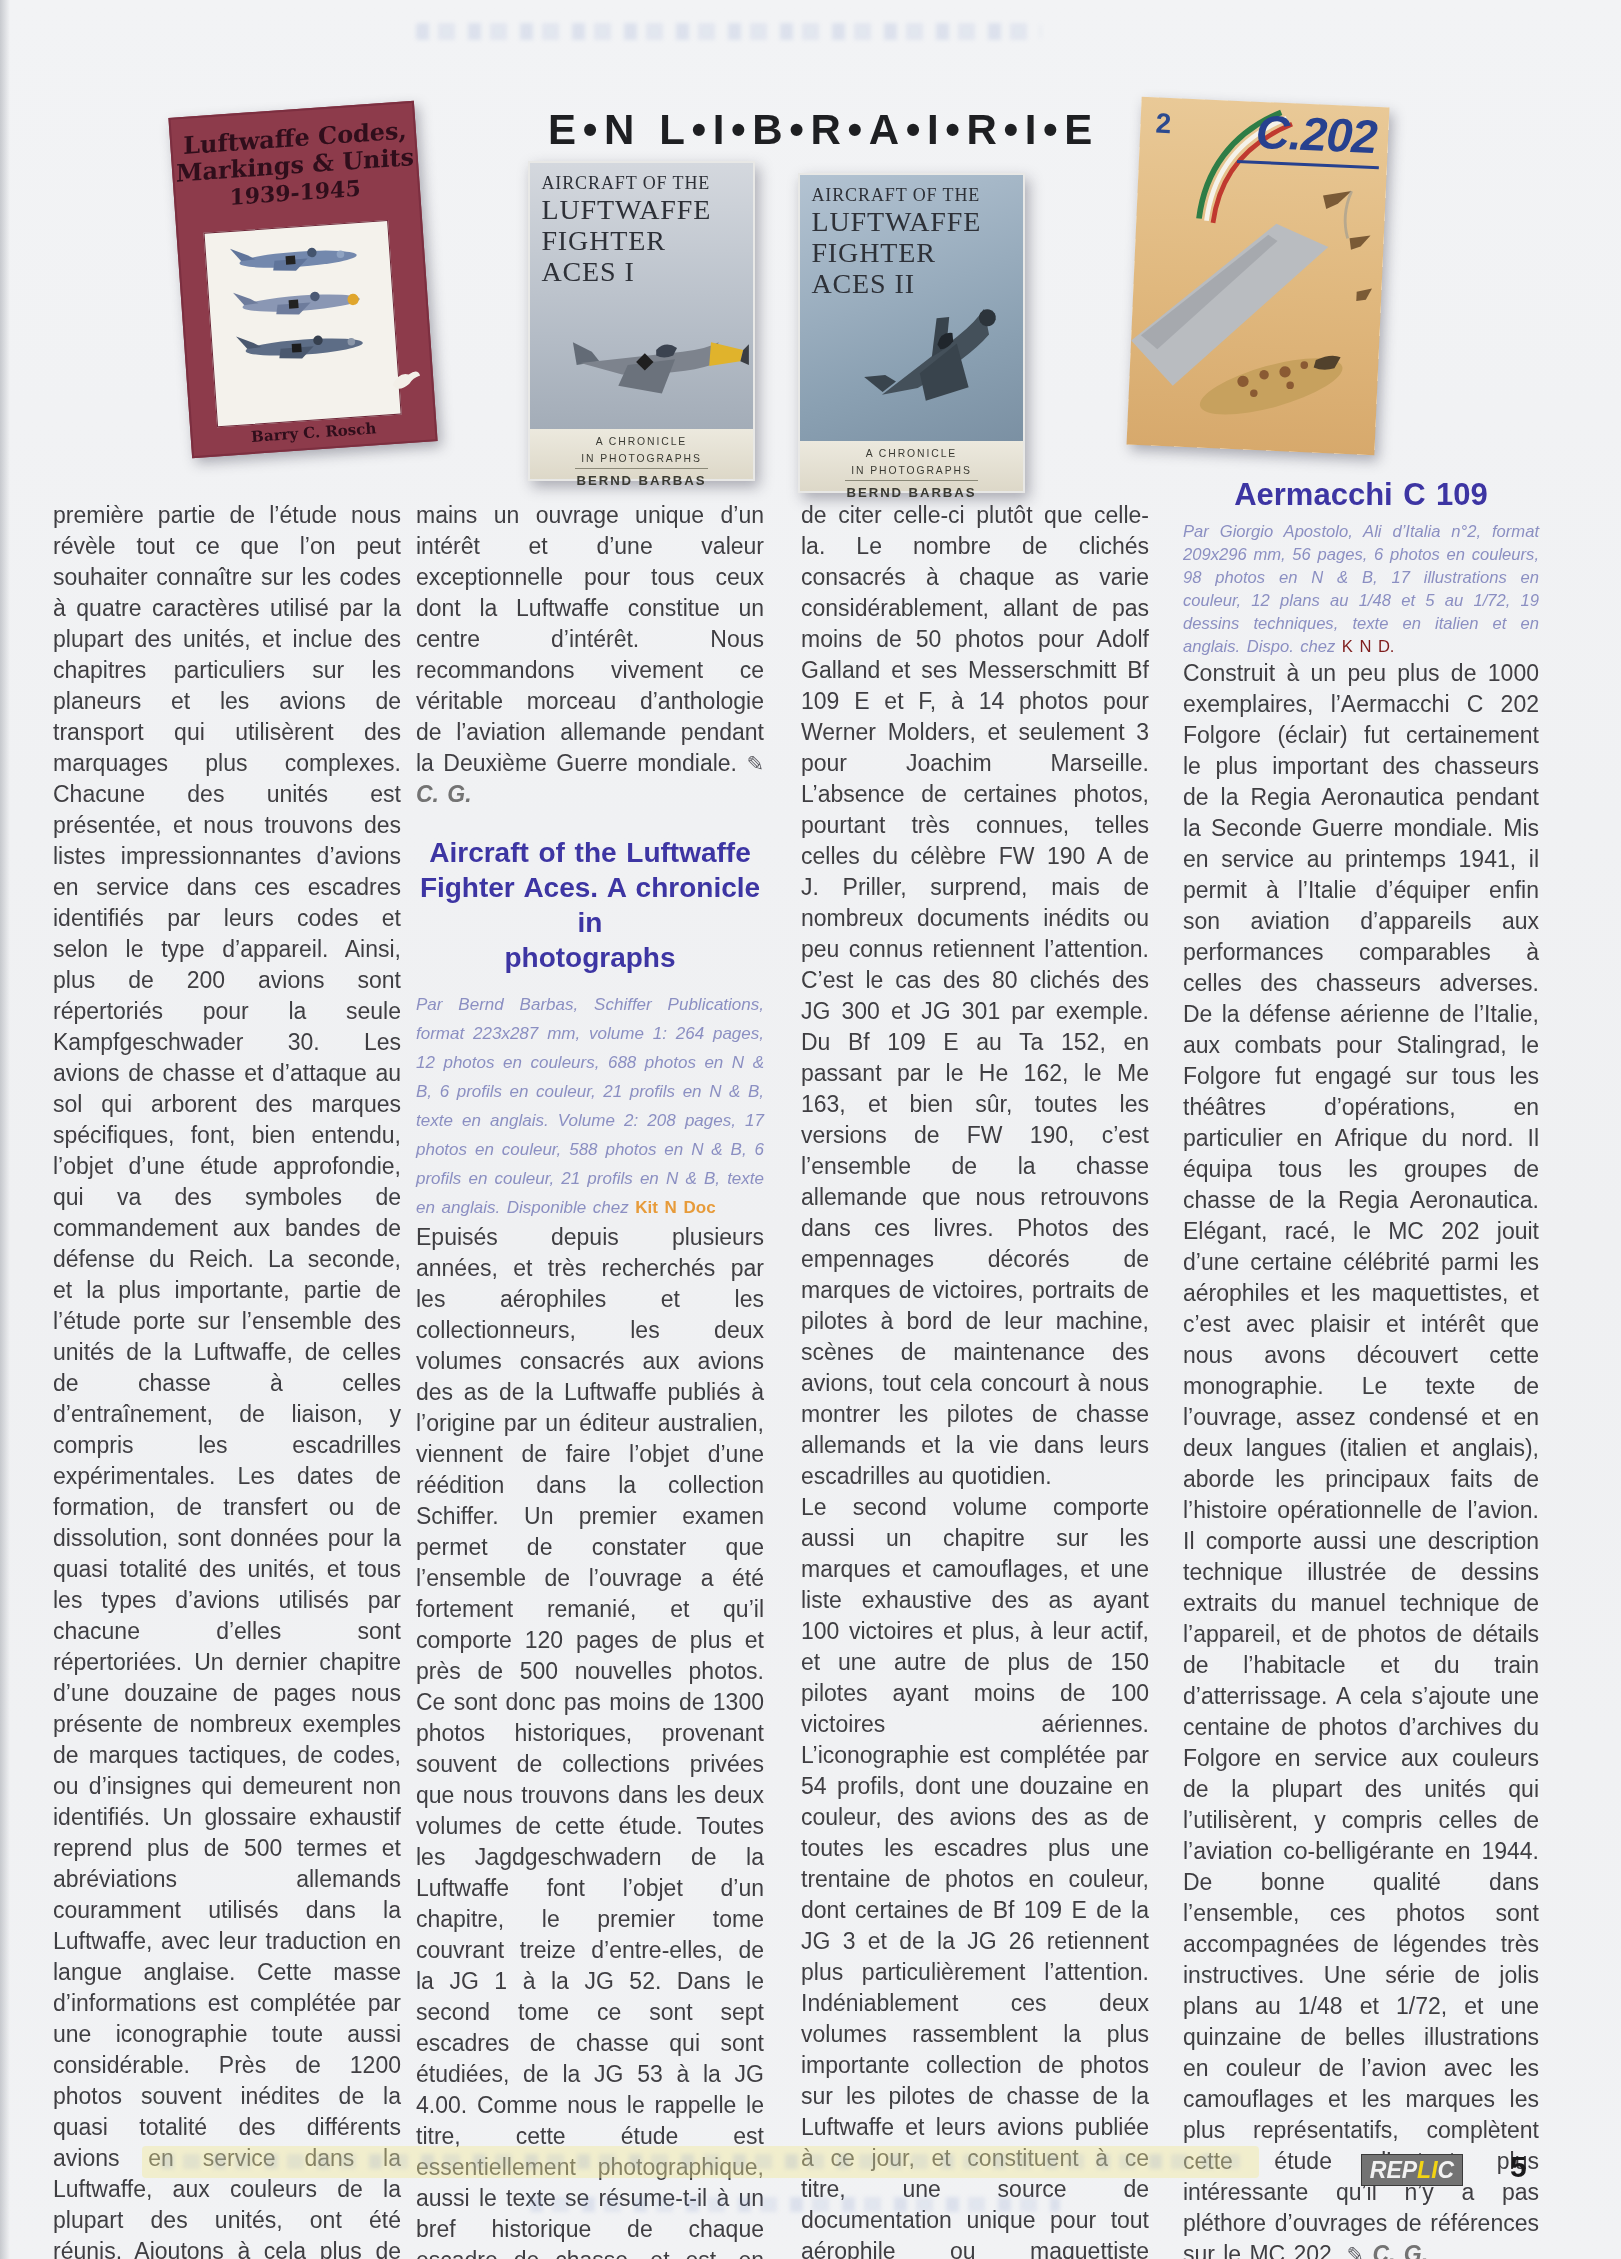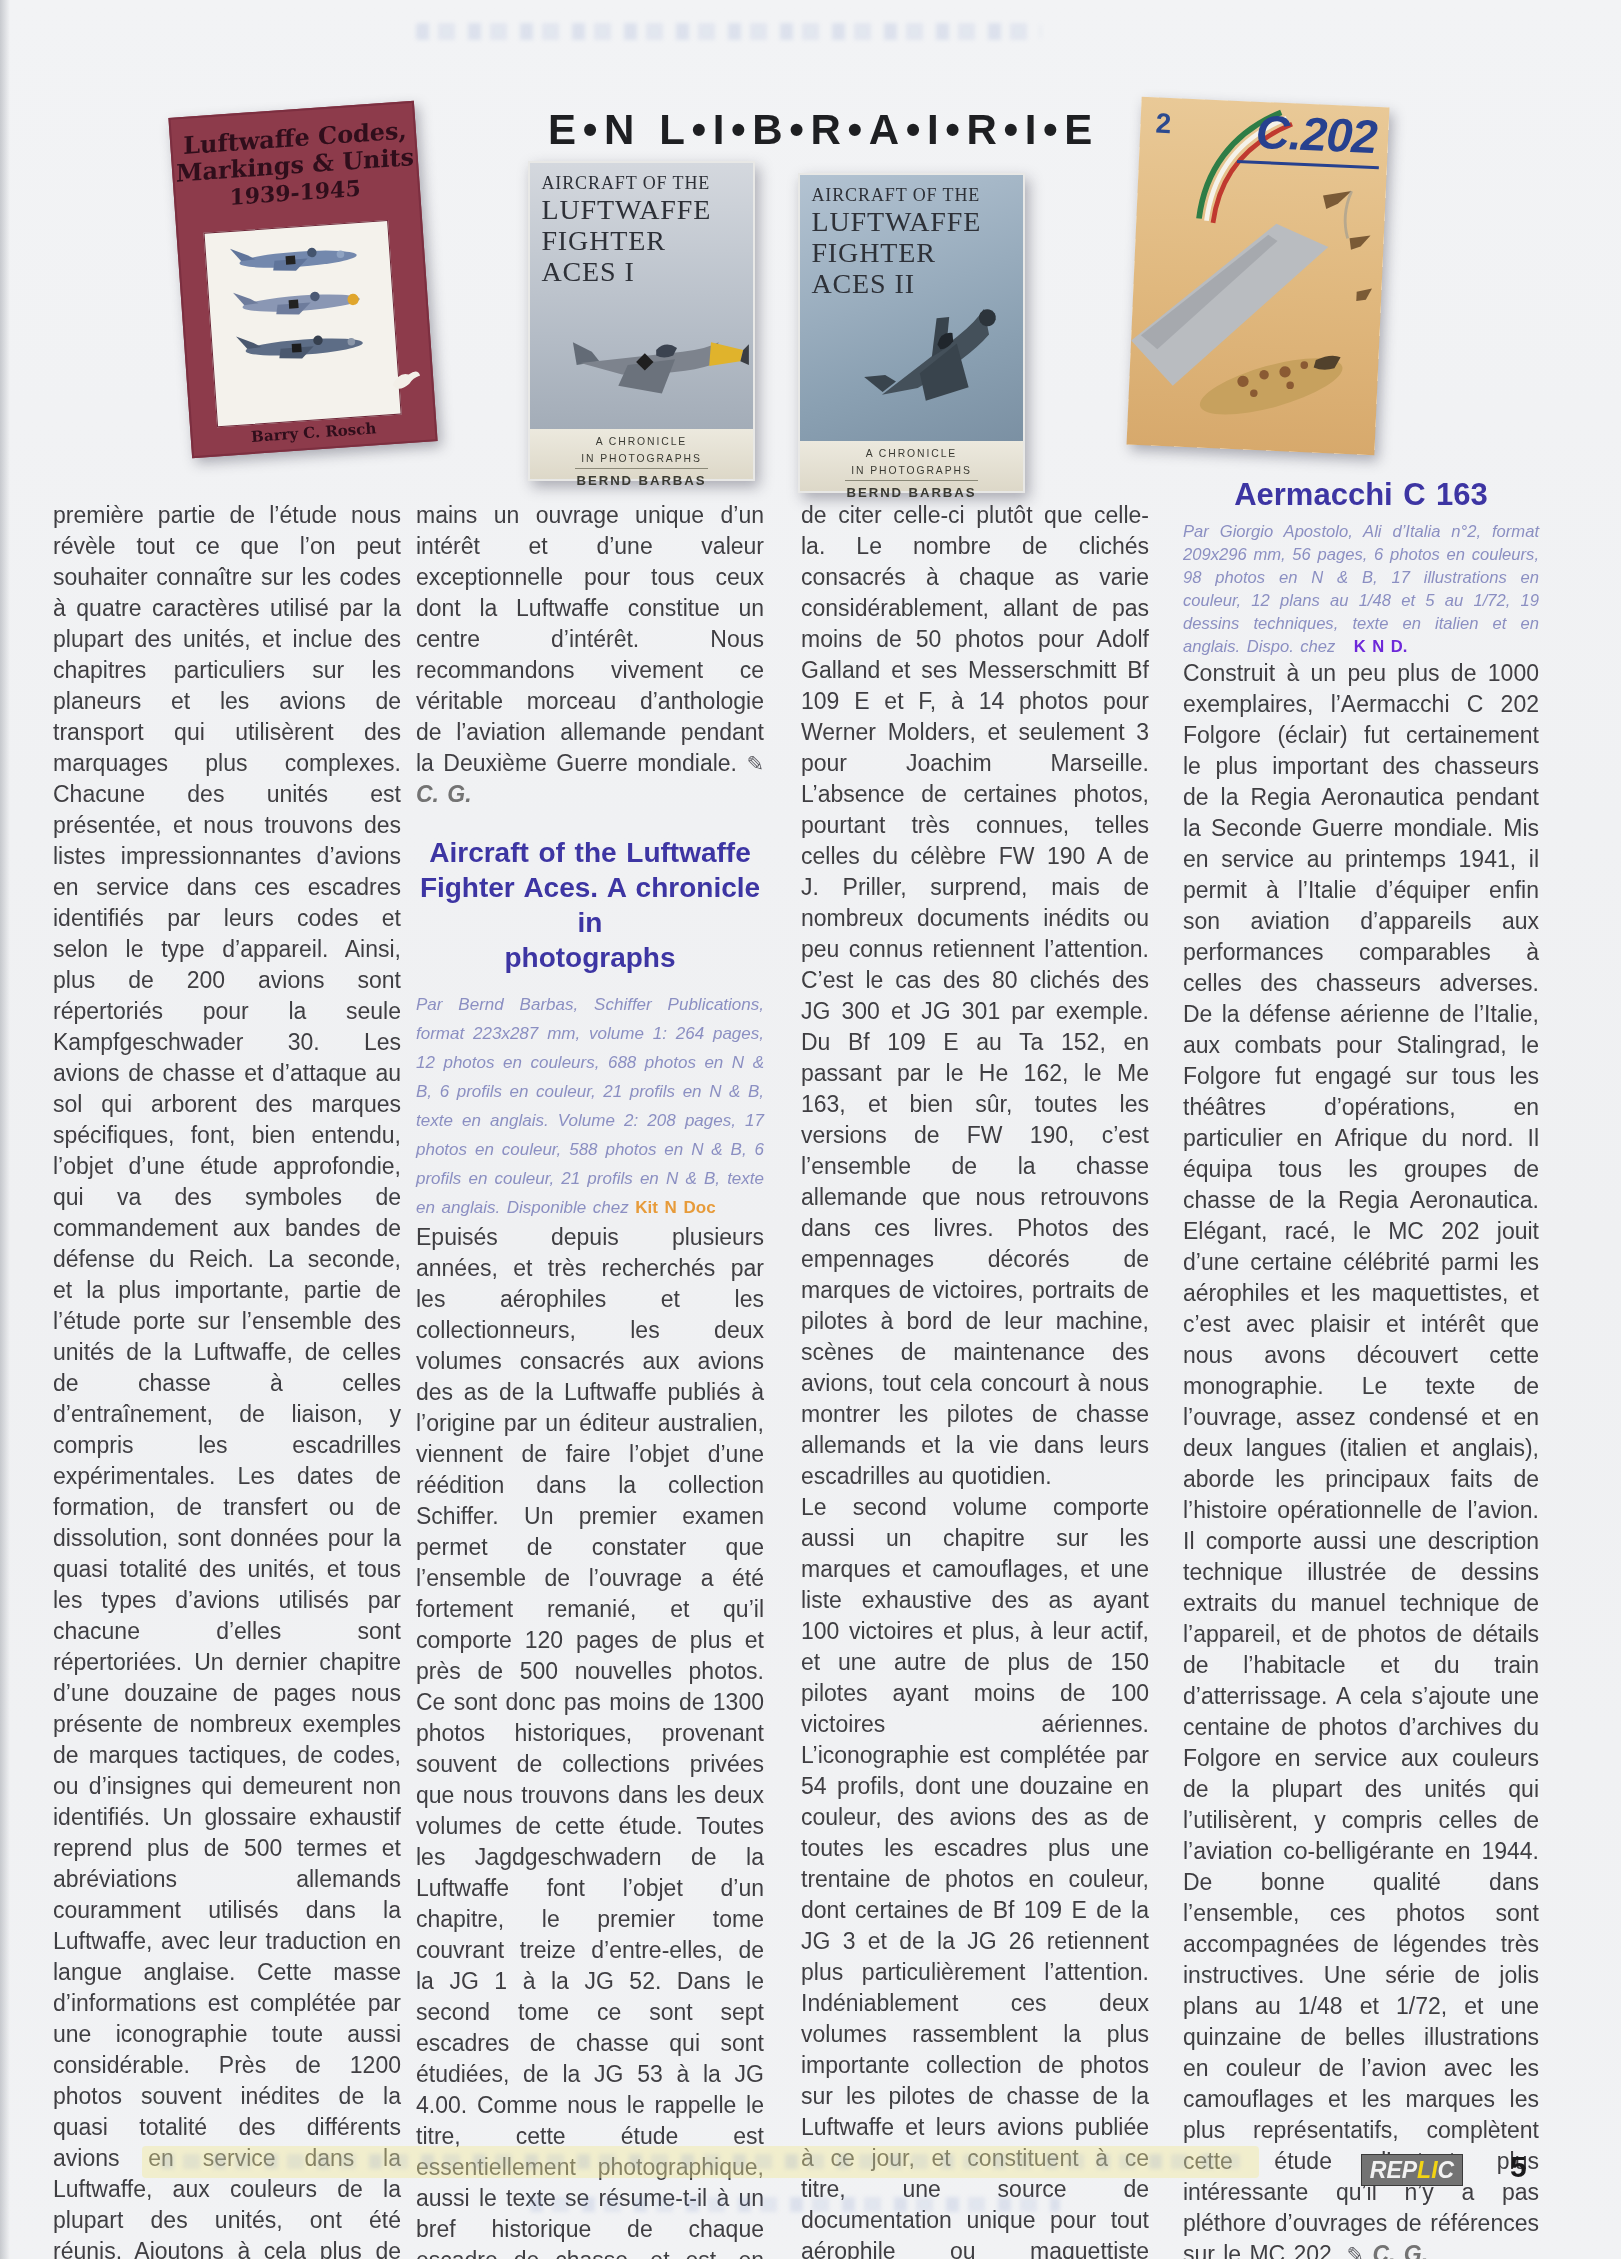--- a/index.html
+++ b/index.html
@@ -64,21 +64,21 @@
   .col .sig{font-weight:bold;color:#737373;font-style:italic;}
   .col .pen{color:#5a5a60;font-size:21px;}
   .sig-line{text-align:right;margin-top:1.9px;}
   h3.review-title{margin:24.6px 0 15px 0;text-align:center;color:#3d35a3;
     font-size:28px;line-height:35px;font-weight:bold;}
   h3.review-title-c202{margin:0 0 9.5px 0;text-align:center;color:#3d35a3;
     font-size:31px;font-weight:bold;}
   .pubinfo{font-style:italic;color:#8b8fc2;font-size:17px;line-height:29px;
     text-align:justify;margin-bottom:11.4px;}
   .pubinfo .dealer-orange{font-style:normal;font-weight:bold;color:#e79b3a;}
-  .pubinfo .dealer-blue{font-style:normal;font-weight:bold;color:#6d28d9;margin-left:12px;}
+  .pubinfo .dealer-blue{font-style:normal;font-weight:normal;color:#7f1d1d;}
   .pubinfo-c202{line-height:23px;font-size:16.6px;margin-bottom:9.5px;}
   .col1{left:53px;top:500px;}
   .col2{left:416px;top:500px;}
   .col3{left:801px;top:500px;}
   .col4{left:1183px;top:479px;width:356px;}
   
   .replic-logo{position:absolute;left:1361px;top:2154px;width:100px;height:30px;
     background:#737373;border:1.9px solid #3a3a3a;display:flex;align-items:center;
     justify-content:center;font-weight:bold;font-style:italic;font-size:23px;
     letter-spacing:0;line-height:1;}
@@ -231,21 +231,21 @@
 
 <div class="col col3">
   <p>de citer celle-ci plutôt que celle-la. Le nombre de clichés consacrés à chaque as varie considérablement, allant de pas moins de 50 photos pour Adolf Galland et ses Messerschmitt Bf 109 E et F, à 14 photos pour Werner Molders, et seulement 3 pour Joachim Marseille. L’absence de certaines photos, pourtant très connues, telles celles du célèbre FW 190 A de J. Priller, surprend, mais de nombreux documents inédits ou peu connus retiennent l’attention. C’est le cas des 80 clichés des JG 300 et JG 301 par exemple. Du Bf 109 E au Ta 152, en passant par le He 162, le Me 163, et bien sûr, toutes les versions de FW 190, c’est l’ensemble de la chasse allemande que nous retrouvons dans ces livres. Photos des empennages décorés de marques de victoires, portraits de pilotes à bord de leur machine, scènes de maintenance des avions, tout cela concourt à nous montrer les pilotes de chasse allemands et la vie dans leurs escadrilles au quotidien.</p>
   <p>Le second volume comporte aussi un chapitre sur les marques et camouflages, et une liste exhaustive des as ayant 100 victoires et plus, à leur actif, et une autre de plus de 150 pilotes ayant moins de 100 victoires aériennes. L’iconographie est complétée par 54 profils, dont une douzaine en couleur, des avions des as de toutes les escadres plus une trentaine de photos en couleur, dont certaines de Bf 109 E de la JG 3 et de la JG 26 retiennent plus particulièrement l’attention. Indéniablement ces deux volumes rassemblent la plus importante collection de photos sur les pilotes de chasse de la Luftwaffe et leurs avions publiée à ce jour, et constituent à ce titre, une source de documentation unique pour tout aérophile ou maquettiste intéressé par le sujet.</p>
   <p class="sig-line">
     <span class="pen">✎</span>
     <span class="sig">C. G.</span></p>
 </div>
 
 <div class="col col4">
-  <h3 class="review-title-c202">Aermacchi C 163</h3>
+  <h3 class="review-title-c202">Aermacchi C 109</h3>
   <p class="pubinfo pubinfo-c202"><span>Par Giorgio Apostolo, Ali d’Italia n°2, format 209x296 mm, 56 pages, 6 photos en couleurs, 98 photos en N &amp; B, 17 illustrations en couleur, 12 plans au 1/48 et 5 au 1/72, 19 dessins techniques, texte en italien et en anglais. Dispo. chez </span><span class="dealer-blue">K N D.</span></p>
   <p><span>Construit à un peu plus de 1000 exemplaires, l’Aermacchi C 202 Folgore (éclair) fut certainement le plus important des chasseurs de la Regia Aeronautica pendant la Seconde Guerre mondiale. Mis en service au printemps 1941, il permit à l’Italie d’équiper enfin son aviation d’appareils aux performances comparables à celles des chasseurs adverses. De la défense aérienne de l’Italie, aux combats pour Stalingrad, le Folgore fut engagé sur tous les théâtres d’opérations, en particulier en Afrique du nord. Il équipa tous les groupes de chasse de la Regia Aeronautica. Elégant, racé, le MC 202 jouit d’une certaine célébrité parmi les aérophiles et les maquettistes, et c’est avec plaisir et intérêt que nous avons découvert cette monographie. Le texte de l’ouvrage, assez condensé et en deux langues (italien et anglais), aborde les principaux faits de l’histoire opérationnelle de l’avion. Il comporte aussi une description technique illustrée de dessins extraits du manuel technique de l’appareil, et de photos de détails de l’habitacle et du train d’atterrissage. A cela s’ajoute une centaine de photos d’archives du Folgore en service aux couleurs de la plupart des unités qui l’utilisèrent, y compris celles de l’aviation co-belligérante en 1944. De bonne qualité dans l’ensemble, ces photos sont accompagnées de légendes très instructives. Une série de jolis plans au 1/48 et 1/72, et une quinzaine de belles illustrations en couleur de l’avion avec les camouflages et les marques les plus représentatifs, complètent cette étude d’autant plus intéressante qu’il n’y a pas pléthore d’ouvrages de références sur le MC 202.</span>
     <span class="pen">✎</span>
     <span class="sig">C. G.</span></p>
 </div>
 
 <div class="ghost-highlight" style="left:142px;top:2146px;width:1117px;height:32px;"></div>
 <div class="ghost" style="left:161px;top:2154px;width:1079px;height:15px;"></div>
 <div class="ghost" style="left:530px;top:2197px;width:530px;height:15px;"></div>
 

